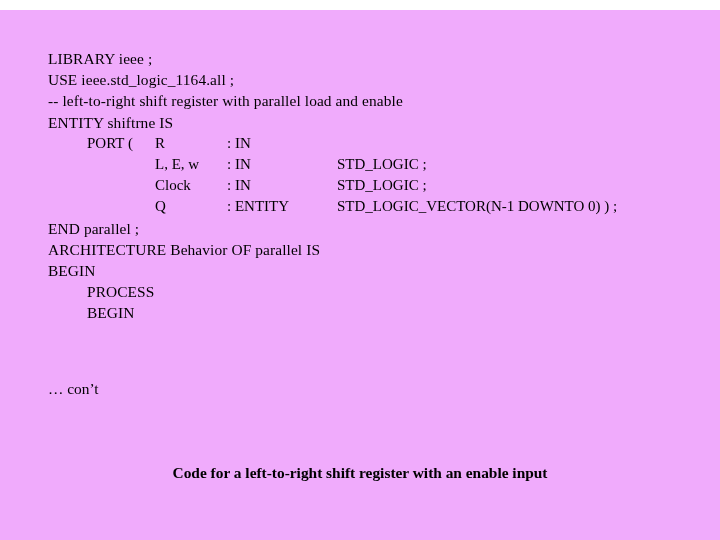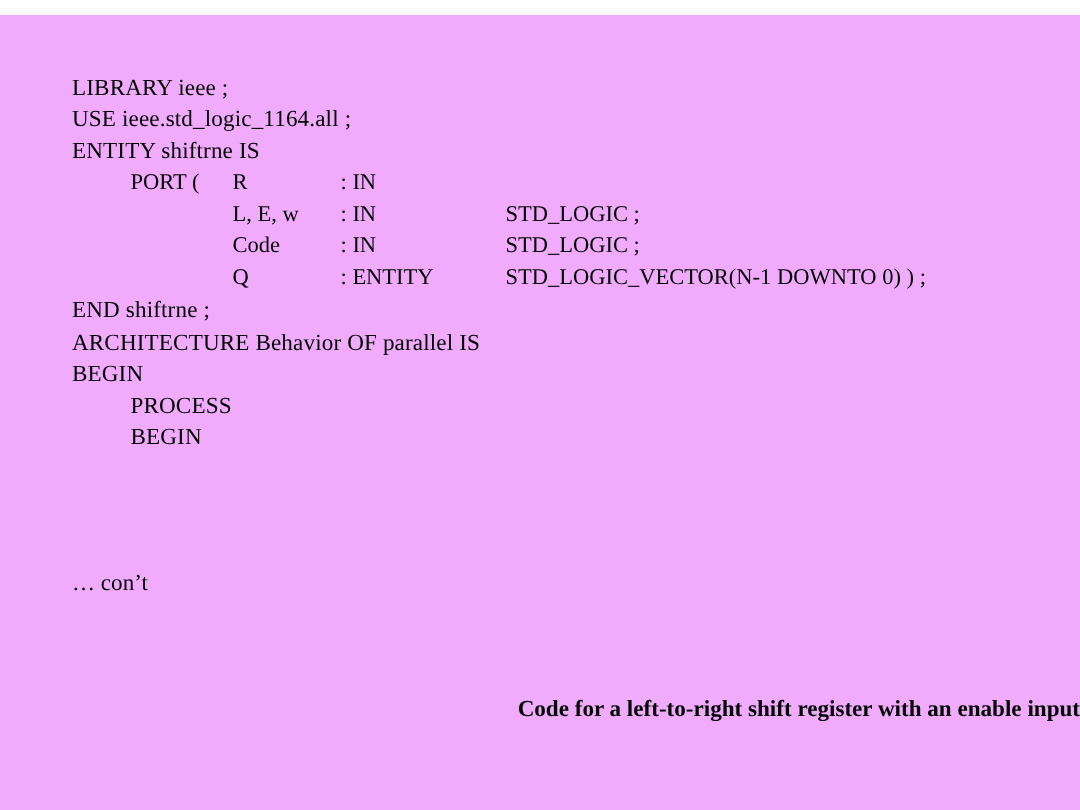--- a/index.html
+++ b/index.html
@@ -68,67 +68,68 @@
     line-height: 21.2px;
     white-space: pre;
   }
 
   
   .caption {
     position: absolute;
     left: 0;
     top: 452px;
     width: 720px;
-    text-align: right;
+    text-align: center;
     font-size: 15.4px;
     line-height: 21px;
     font-weight: bold;
     white-space: pre;
   }
 </style>
 </head>
 <body>
 
 <div class="slide">
 
   <div class="code-block">
 
     <span class="code-line">LIBRARY ieee ;</span>
 
     <span class="code-line">USE ieee.std_logic_1164.all ;</span>
 
+    <span class="code-line">-- left-to-right shift register with parallel load and enable</span>
 
     <span class="code-line">ENTITY shiftrne IS</span>
 
 
     <span class="port-row">
       <span class="kw">PORT (</span>
       <span class="pname">R</span>
       <span class="pdir">: IN</span>
     </span>
 
     <span class="port-row">
       <span class="pname">L, E, w</span>
       <span class="pdir">: IN</span>
       <span class="ptype">STD_LOGIC ;</span>
     </span>
 
     <span class="port-row">
-      <span class="pname">Code</span>
+      <span class="pname">Clock</span>
       <span class="pdir">: IN</span>
       <span class="ptype">STD_LOGIC ;</span>
     </span>
 
     <span class="port-row">
       <span class="pname">Q</span>
       <span class="pdir">: ENTITY</span>
       <span class="ptype">STD_LOGIC_VECTOR(N-1 DOWNTO 0) ) ;</span>
     </span>
 
-    <span class="code-line">END shiftrne ;</span>
+    <span class="code-line">END parallel ;</span>
 
     <span class="code-line">ARCHITECTURE Behavior OF parallel IS</span>
 
     <span class="code-line">BEGIN</span>
 
     <span class="code-line ind-1">PROCESS</span>
 
     <span class="code-line ind-1">BEGIN</span>
 
   </div>

